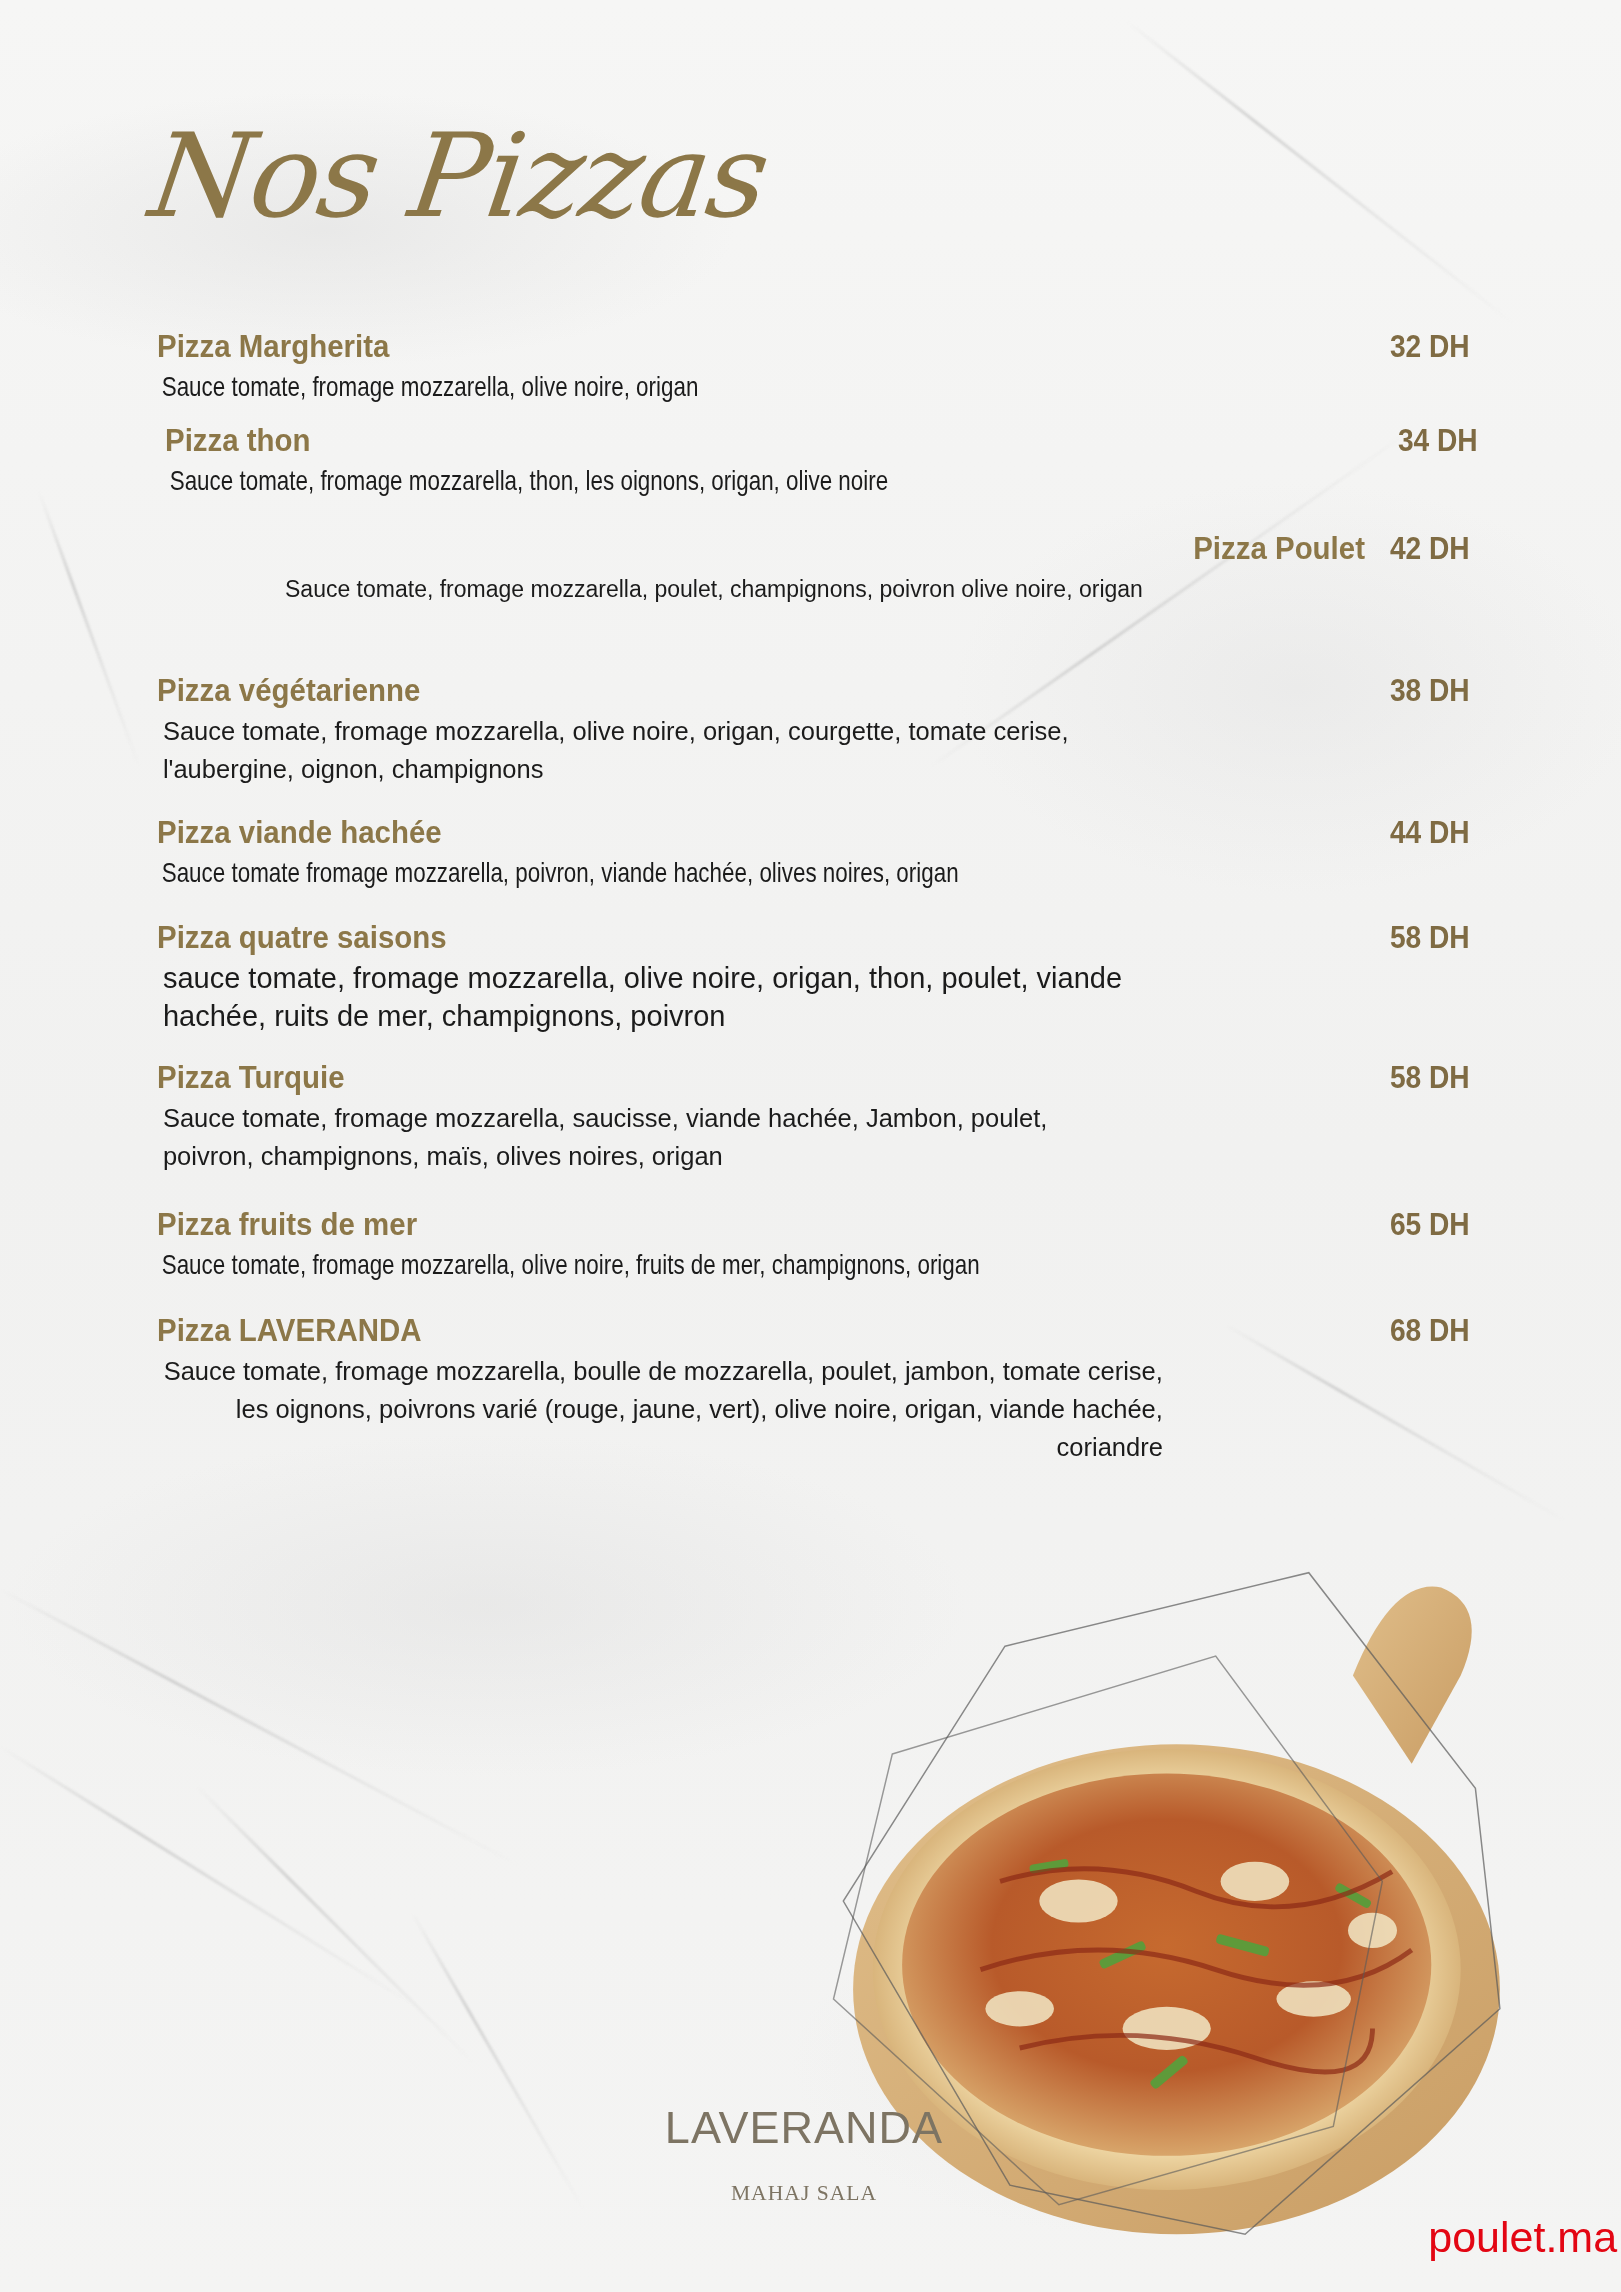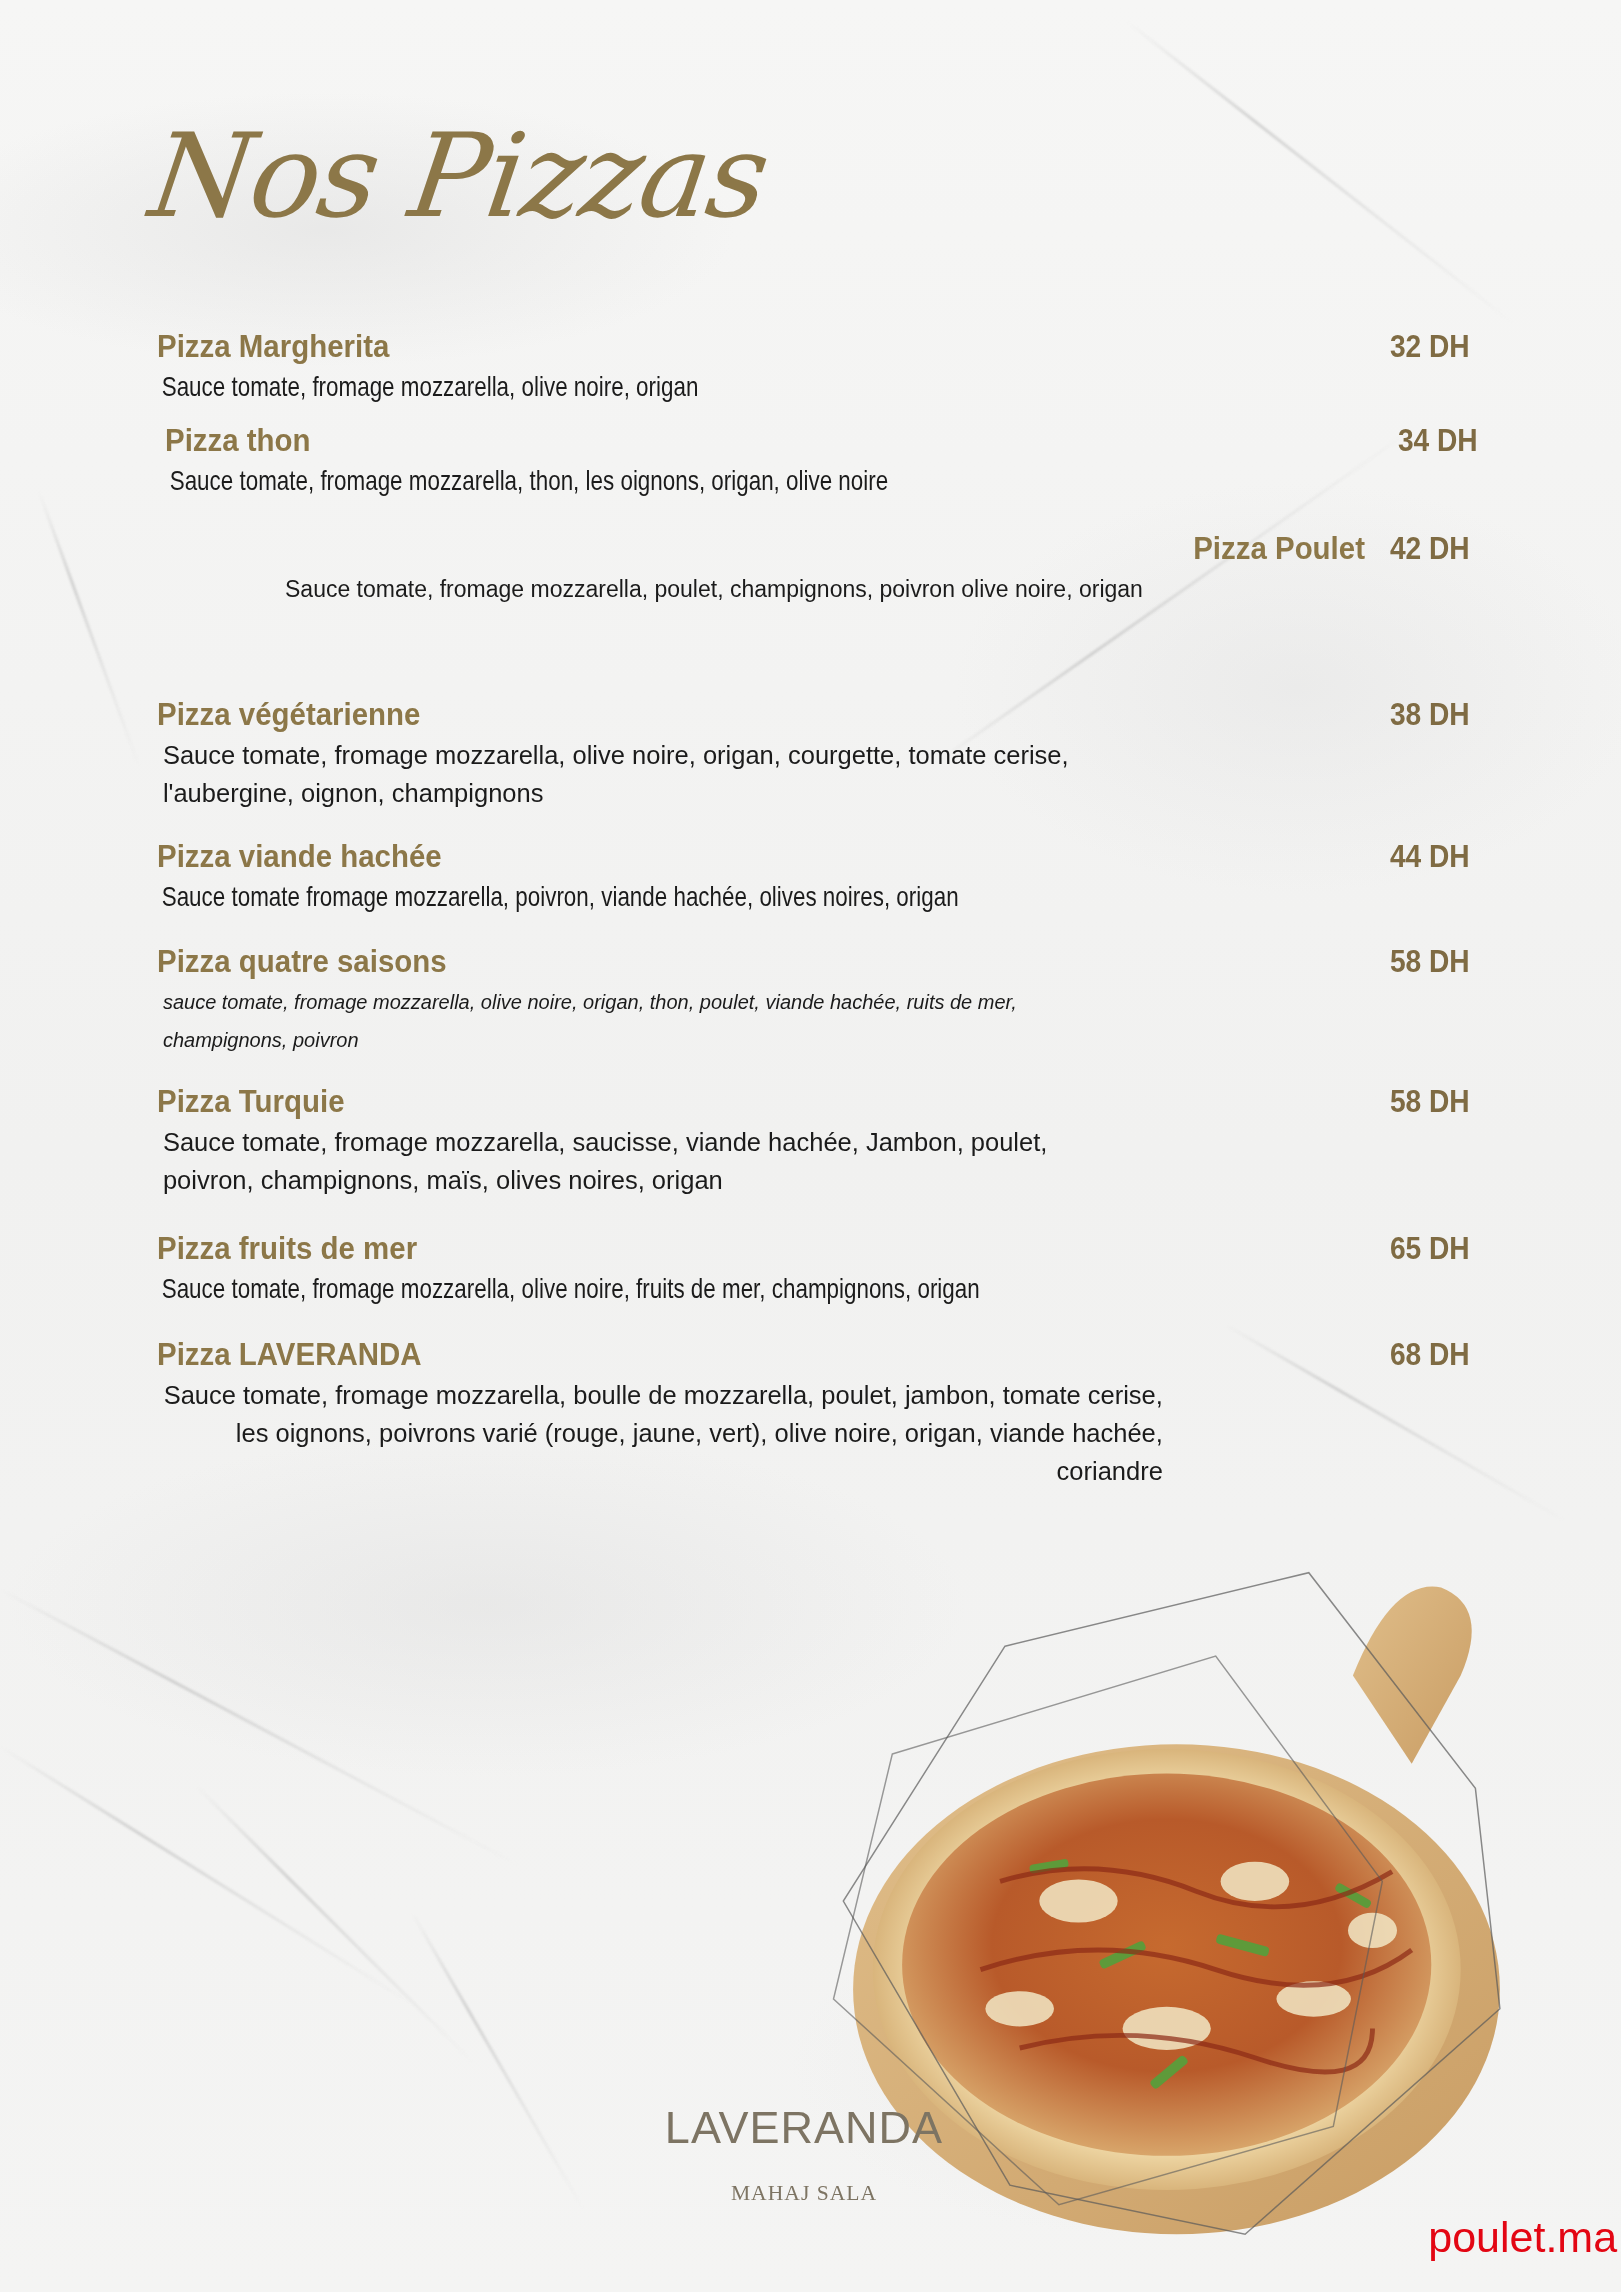--- a/index.html
+++ b/index.html
@@ -153,34 +153,34 @@
   <div class="item" style="height:108px;margin-left:8px;">
     <div class="item-name">Pizza thon</div>
     <div class="item-price">34 DH</div>
     <div class="item-desc">Sauce tomate, fromage mozzarella, thon, les oignons, origan, olive noire</div>
   </div>
   <div class="item" style="height:142px;text-align:right;">
     <div class="item-name">Pizza Poulet</div>
     <div class="item-price">42 DH</div>
     <div class="item-desc" style="width:980px;transform:none;font-size:23px;">Sauce tomate, fromage mozzarella, poulet, champignons, poivron olive noire, origan</div>
   </div>
-  <div class="item" style="height:142px;margin-top:24px;">
+  <div class="item" style="height:142px;">
     <div class="item-name">Pizza végétarienne</div>
     <div class="item-price">38 DH</div>
     <div class="item-desc" style="width:1000px;transform:none;font-size:25.5px;">Sauce tomate, fromage mozzarella, olive noire, origan, courgette, tomate cerise, l'aubergine, oignon, champignons</div>
   </div>
   <div class="item" style="height:105px;">
     <div class="item-name">Pizza viande hachée</div>
     <div class="item-price">44 DH</div>
     <div class="item-desc">Sauce tomate fromage mozzarella, poivron, viande hachée, olives noires, origan</div>
   </div>
   <div class="item" style="height:140px;">
     <div class="item-name">Pizza quatre saisons</div>
     <div class="item-price">58 DH</div>
-    <div class="item-desc" style="width:980px;transform:none;font-size:20px;font-style:italic;">sauce tomate, fromage mozzarella, olive noire, origan, thon, poulet, viande hachée, ruits de mer, champignons, poivron</div>
+    <div class="item-desc" style="width:980px;transform:none;font-size:29px;">sauce tomate, fromage mozzarella, olive noire, origan, thon, poulet, viande hachée, ruits de mer, champignons, poivron</div>
   </div>
   <div class="item" style="height:147px;">
     <div class="item-name">Pizza Turquie</div>
     <div class="item-price">58 DH</div>
     <div class="item-desc" style="width:980px;transform:none;font-size:25.5px;">Sauce tomate, fromage mozzarella, saucisse, viande hachée, Jambon, poulet, poivron, champignons, maïs, olives noires, origan</div>
   </div>
   <div class="item" style="height:106px;">
     <div class="item-name">Pizza fruits de mer</div>
     <div class="item-price">65 DH</div>
     <div class="item-desc">Sauce tomate, fromage mozzarella, olive noire, fruits de mer, champignons, origan</div>

